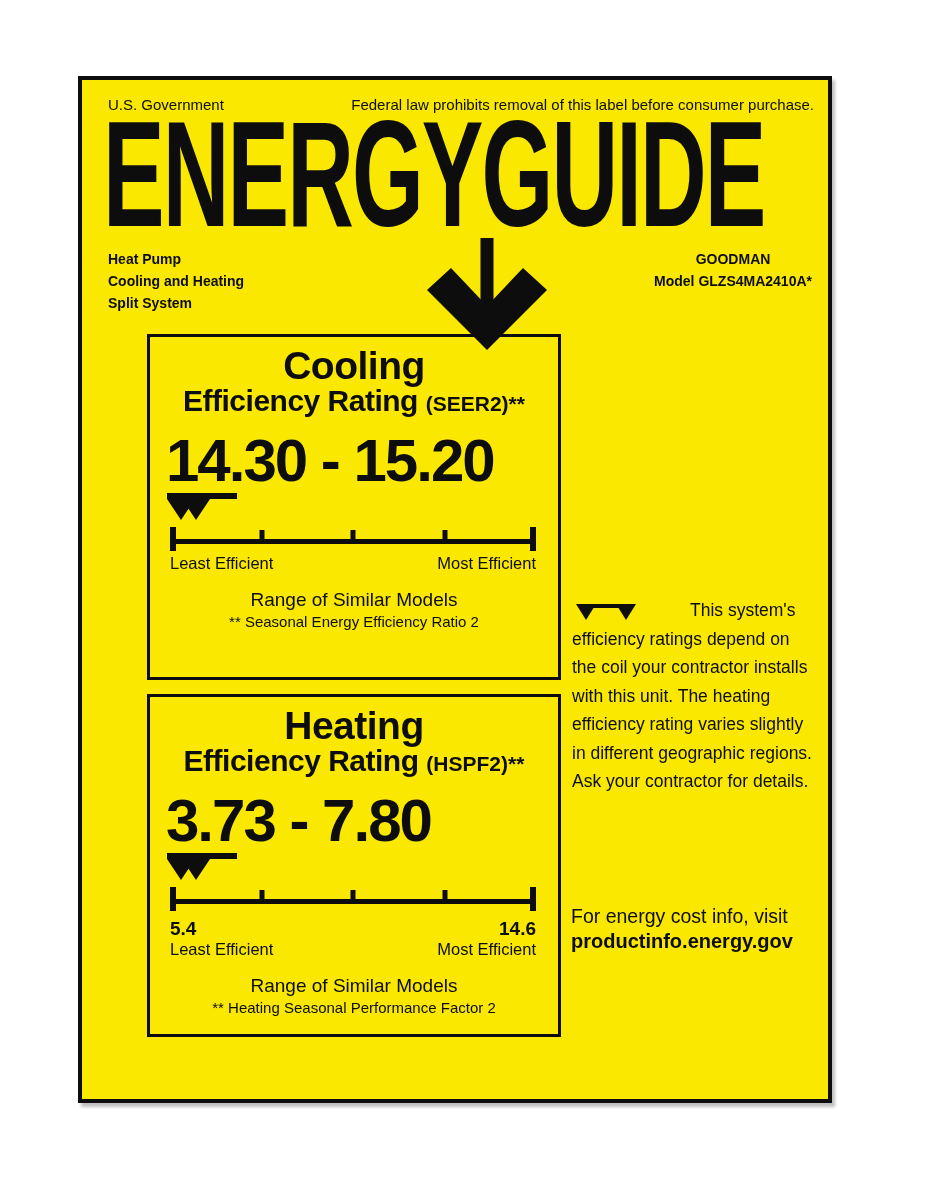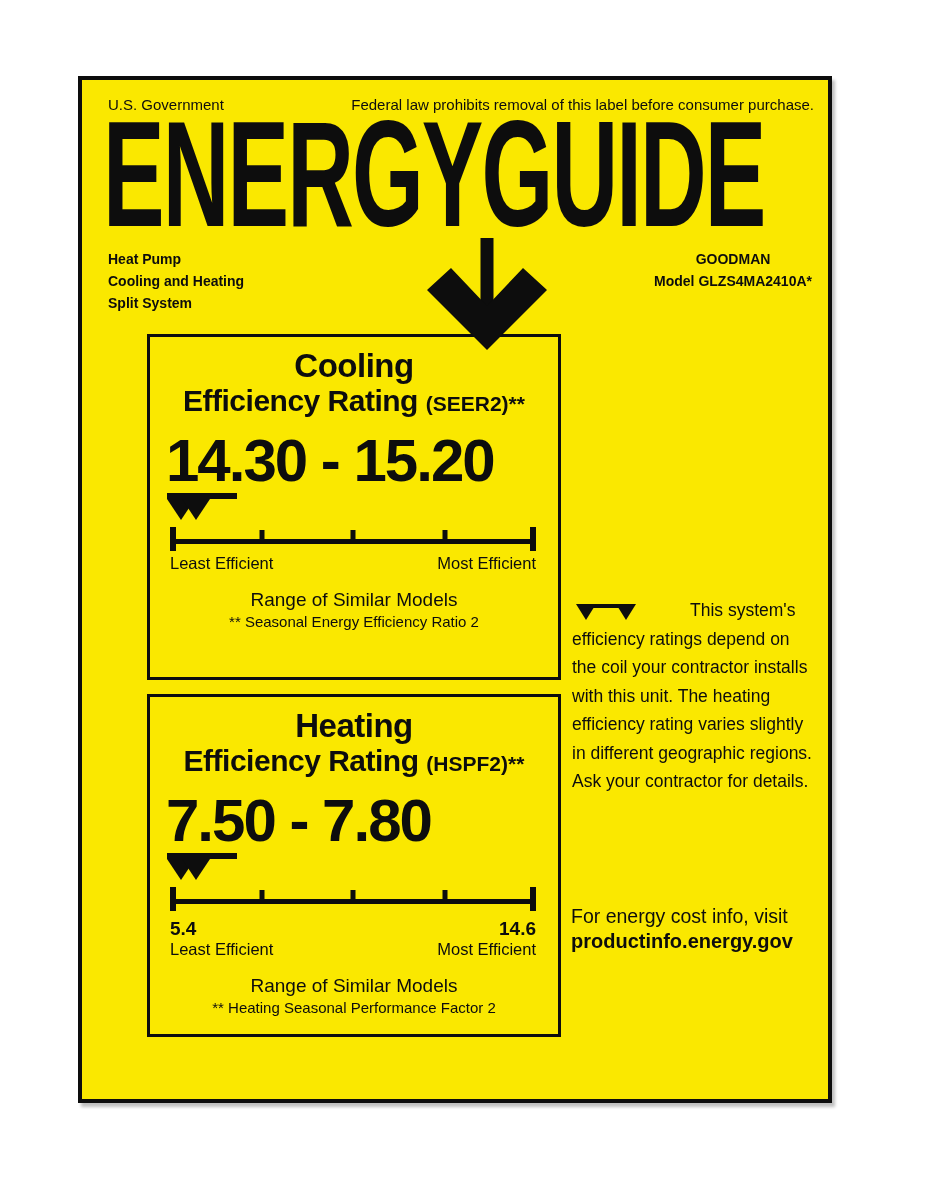--- a/index.html
+++ b/index.html
@@ -58,21 +58,21 @@
     width: 414px;
     margin-left: 65px;
     border: 3px solid #0d0d0d;
     background: #fae800;
     text-align: center;
   }
   .panel.cooling { margin-top: 20px; height: 346px; }
   .panel.heating { margin-top: 14px; height: 343px; }
   .panel-title {
     margin-top: 12px;
-    font-size: 33px; font-weight: bold; line-height: 34px;
+    font-size: 39px; font-weight: bold; line-height: 34px;
     letter-spacing: -0.5px;
   }
   .panel-subtitle {
     font-size: 30px; font-weight: bold; line-height: 36px;
     letter-spacing: -0.5px;
   }
   .panel-subtitle .suffix { font-size: 21px; letter-spacing: 0; }
   .big-range {
     text-align: left;
     padding-left: 16px;
@@ -179,21 +179,21 @@
     <div class="similar-caption">Range of Similar Models</div>
     <div class="footnote">** Seasonal Energy Efficiency Ratio 2</div>
   </div>
 
   <div class="panel heating">
     <div class="panel-title">Heating</div>
     <div class="panel-subtitle">
       <span>Efficiency Rating</span>
       <span class="suffix">(HSPF2)**</span>
     </div>
-    <div class="big-range">7.50 - 7.80</div>
+    <div class="big-range">3.73 - 7.80</div>
     <div class="marker-wrap">
       <svg width="72" height="30" viewBox="0 0 72 30">
         <rect x="0" y="0" width="70" height="6" fill="#0d0d0d"></rect>
         <polygon points="0,6 28,6 14,27" fill="#0d0d0d"></polygon>
         <polygon points="15,6 43,6 29,27" fill="#0d0d0d"></polygon>
       </svg>
     </div>
     <div class="scale">
       <div class="scale-line"></div>
       <div class="scale-cap left"></div>

